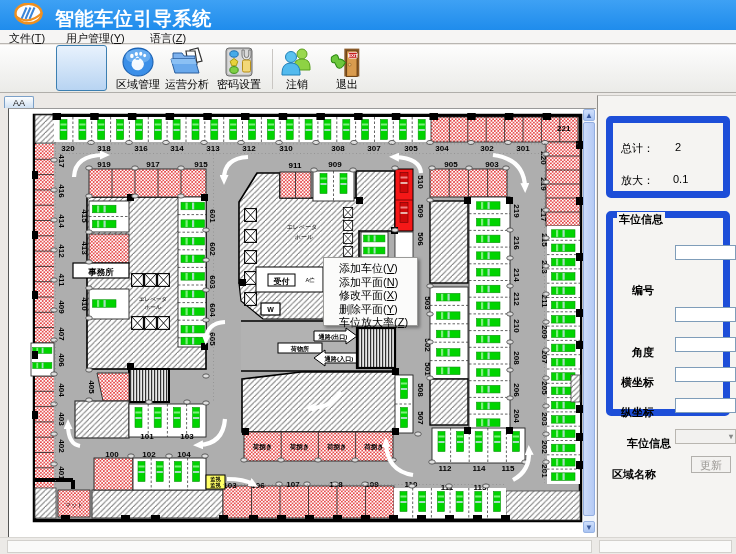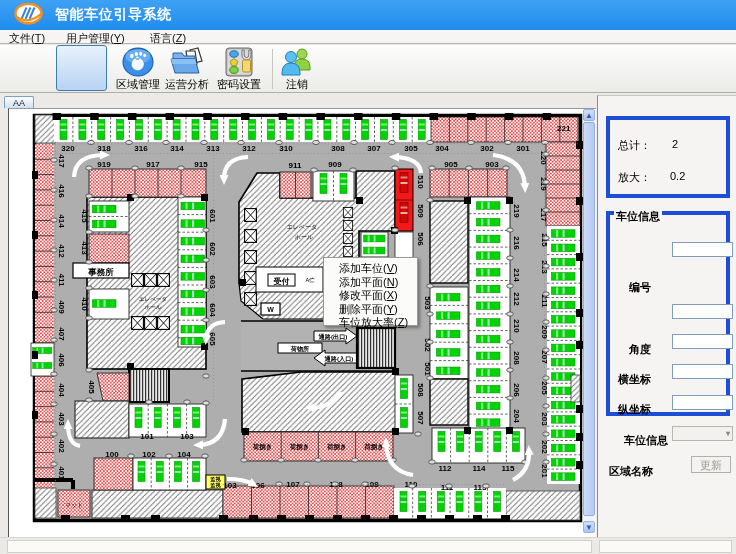--- a/index.html
+++ b/index.html
@@ -2,21 +2,21 @@
 <html><head>
 <meta charset="utf-8">
 <style>
 * { margin:0; padding:0; box-sizing:border-box; }
 html,body { width:736px; height:554px; font-family:"Liberation Sans",sans-serif; background:#ece9e6; overflow:hidden; }
 #win { position:absolute; left:0; top:0; width:736px; height:554px; }
 
 #titlebar { position:absolute; left:0; top:0; width:736px; height:30px;
   background:linear-gradient(#3ea1f4,#1f8cec); }
 #logo { position:absolute; left:14px; top:3px; width:29px; height:22px; }
-#titletext { position:absolute; left:55px; top:6px; font-size:14px; font-weight:bold; color:#fff; letter-spacing:0.6px; }
+#titletext { position:absolute; left:55px; top:6px; font-size:19px; font-weight:bold; color:#fff; letter-spacing:0.6px; }
 
 #menubar { position:absolute; left:0; top:30px; width:736px; height:14px; background:#f6f5f4; border-bottom:1px solid #b9b6b2; font-size:11px; color:#111;padding-left:12px; }
 #menubar span { position:absolute; top:1px; }
 
 #toolbar { position:absolute; left:0; top:45px; width:736px; height:48px; background:linear-gradient(#fdfdfd,#ebebe8); border-bottom:1px solid #b0aeaa; }
 .tbtn { position:absolute; top:1px; height:46px; text-align:center; font-size:11px; color:#000; }
 .tbtn .ic { display:block; margin:1px auto 0 auto; width:34px; height:30px; }
 .tbtn .lb { display:block; margin-top:0px; }
 #btn-sel { position:absolute; left:56px; top:0px; width:51px; height:46px; background:linear-gradient(#e8f2fd,#b8d4f2); border:1px solid #3c7fb1; border-radius:3px; }
 .tsep { position:absolute; left:272px; top:4px; width:1px; height:40px; background:#c9c6c2; }
@@ -24,21 +24,21 @@
 #tabrow { position:absolute; left:0; top:93px; width:736px; height:15px; }
 #tab-aa { position:absolute; left:4px; top:3px; width:30px; height:12px; background:linear-gradient(#fdfeff,#cfe0f2); border:1px solid #7ba0c8; border-bottom:none; border-radius:2px 2px 0 0; font-size:9px; text-align:center; line-height:12px; color:#222; }
 
 #mappane { position:absolute; left:8px; top:108px; width:588px; height:432px; background:#ffffff; border-left:1px solid #555; border-top:1px solid #999; }
 
 #vsb { position:absolute; left:583px; top:109px; width:12px; height:424px; background:#f0f4fb; }
 .sbtn { position:absolute; left:0; width:12px; height:12px; background:linear-gradient(#cfdffc,#aac4f2); border:1px solid #98b4e4; border-radius:2px; color:#3a5a9c; font-size:8px; line-height:11px; text-align:center; font-weight:bold;}
 #vsb .thumb { position:absolute; left:0; top:13px; width:12px; height:394px; background:linear-gradient(90deg,#cddcfa,#b4c9f4); border:1px solid #93aee0; border-radius:2px; }
 
 #rpanel { position:absolute; left:597px; top:95px; width:139px; height:442px; background:#f5f4f2; border-left:1px solid #8e8c88; border-top:1px solid #c8c6c2; font-size:11px; color:#000; }
-.gbox { position:absolute; border:4px solid #1d4ed8; border-radius:0;padding-left:16px; }
+.gbox { position:absolute; border:7px solid #1d4ed8; border-radius:5px;padding-left:16px; }
 #gb1 { left:8px; top:20px; width:124px; height:82px; }
 #gb2 { left:8px; top:115px; width:124px; height:205px;font-weight:bold; }
 #gb2 .legend { position:absolute; left:4px; top:-6px; background:#f5f4f2; padding:0 2px; }
 .fld { position:absolute; left:0; width:124px; height:16px; }
 .fld .lab { position:absolute; right:83px; top:2px; white-space:nowrap;margin-top:36px; }
 .fld .inp { position:absolute; left:62px; top:0; width:61px; height:15px; background:#fff; border:1px solid #7f9db9; }
 .fld .cmb { position:absolute; left:62px; top:0; width:61px; height:15px; background:#f2f1ef; border:1px solid #b9b6b0; }
 .fld .cmb:after { content:"▾"; position:absolute; right:2px; top:2px; font-size:8px; color:#888; }
 #updbtn { position:absolute; left:93px; top:360px; width:40px; height:17px; background:#f3f2f0; border:1px solid #b2b0ac; color:#9b9894; text-align:center; line-height:16px; font-size:11px; }
 
@@ -115,20 +115,32 @@
 <div class="tbtn" style="left:277px;width:40px;">
 <svg class="ic" viewBox="0 0 34 30">
 <circle cx="22" cy="7" r="5" fill="#9ad84e" stroke="#5ea020"></circle>
 <path d="M14,20 q0,-8 8,-8 q8,0 8,8 l0,3 -16,0 z" fill="#8ed244" stroke="#59a01e"></path>
 <circle cx="11" cy="10" r="5.5" fill="#5bc2f0" stroke="#2080b8"></circle>
 <path d="M2,26 q0,-10 9,-10 q9,0 9,10 l0,2 -18,0 z" fill="#52baee" stroke="#2080b8"></path>
 </svg>
 <span class="lb">注销</span>
 </div>
 
+<div class="tbtn" style="left:325px;width:44px;">
+<svg class="ic" viewBox="1.5 0.5 30 28">
+<path d="M14,2 h14 v26 h-14 z" fill="#8a5a28"></path>
+<path d="M16,4 h10 v24 h-10 z" fill="#c8893c" stroke="#6e4418" stroke-width="1"></path>
+<path d="M17,5 h8 v22 h-8 z" fill="#d99b4e"></path>
+<rect x="18" y="5.5" width="8" height="5.5" rx="1" fill="#c81e1e" stroke="#fff" stroke-width=".7"></rect>
+<text x="22" y="10" font-size="4" fill="#fff" text-anchor="middle" font-weight="bold">EXIT</text>
+<circle cx="19" cy="17" r="1.3" fill="#f0c87a" stroke="#8a5a28" stroke-width=".6"></circle>
+<path d="M2,10 q5,-4 6,-1 l1,3 q3,-1 6,3 q-4,8 -8,4 l-2,-4 q-4,1 -3,-5 z" fill="#6cc83c" stroke="#2e8812" stroke-width="1"></path>
+</svg>
+<span class="lb">退出</span>
+</div>
 </div>
 
 <div id="tabrow">
 
 <div id="tab-aa">AA</div>
 </div>
 
 <div id="mappane">
 <svg width="587" height="431" viewBox="8 108 587 431" font-family="Liberation Sans, sans-serif">
 <defs>
@@ -884,21 +896,21 @@
 <div style="position:absolute;left:15px;top:57px;">车位放大率(<u>Z</u>)</div>
 </div>
 </div>
 
 <div id="rpanel">
 
 <div class="gbox" id="gb1">
 <span style="position:absolute;left:8px;top:18px;">总计：</span>
 <span style="position:absolute;left:62px;top:18px;">2</span>
 <span style="position:absolute;left:8px;top:50px;">放大：</span>
-<span style="position:absolute;left:60px;top:50px;">0.2</span>
+<span style="position:absolute;left:60px;top:50px;">0.1</span>
 </div>
 
 <div class="gbox" id="gb2">
 <span class="legend">车位信息</span>
 
 <div class="fld" style="top:27px">
           <span class="lab">编号</span>
           <span class="inp"></span>
         </div>
 

